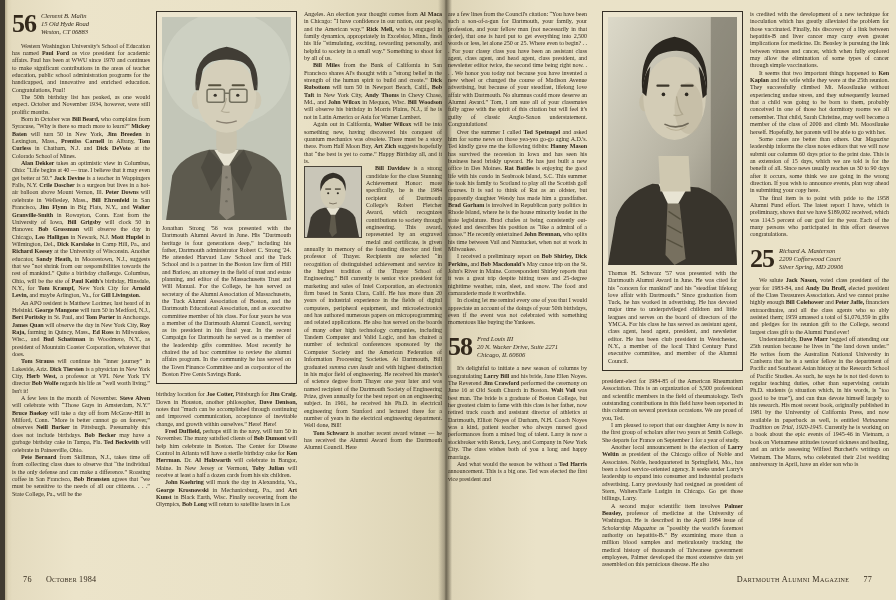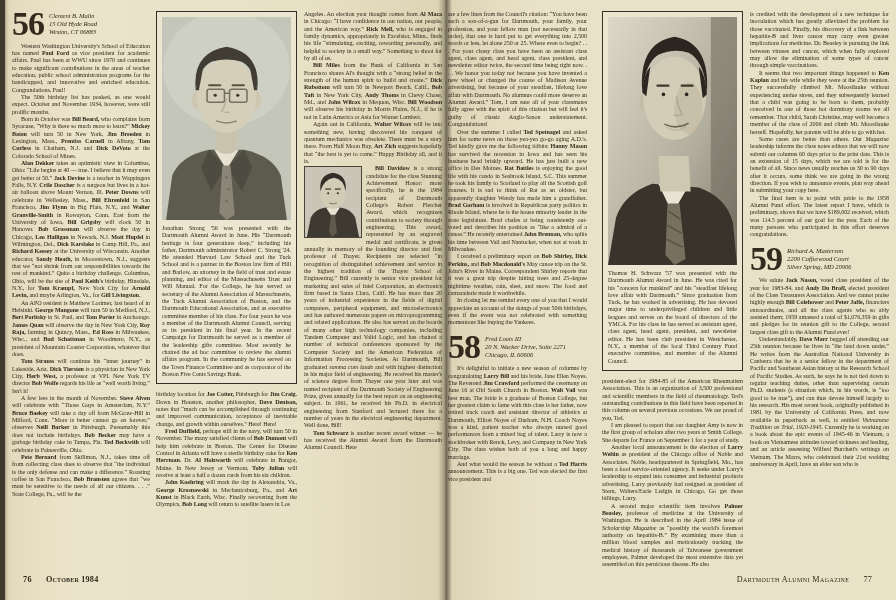--- a/index.html
+++ b/index.html
@@ -17,33 +17,33 @@
   .col p { text-indent:9px; }
   .cont p:first-child { text-indent:0; }
   .c1 { left:7px;   width:138px; }
   .c2 { left:151px; width:141px; }
   .c3 { left:299px; width:138px; }
   .c4 { left:2px;  width:139px; }
   .c5 { left:156px; width:141px; }
   .c6 { left:304px; width:139px; }
   .sec-head { display:flex; gap:5px; margin:7px 0 6px 0; align-items:flex-start; }
   .sec-head.first { margin-top:0; }
-  .sec-num { font-size:34px; font-weight:bold; line-height:25px; letter-spacing:-1px; }
+  .sec-num { font-size:26px; font-weight:bold; line-height:25px; letter-spacing:-1px; }
   .sec-info { font-style:italic; font-size:6.6px; line-height:8.2px; padding-top:1px;
               text-align:left; white-space:nowrap; overflow:hidden; }
   .photo-box { border:1.5px solid #352f25; background:#ece5cf; padding:5px;
                margin-bottom:7px; }
   .photo { display:block; width:100%; }
   .caption { margin-top:5px; text-align:justify; font-size:6.1px; line-height:7.3px; }
   .inset { float:left; width:58px; height:72px; margin:1px 4px 1px 0;
            border:1px solid #4a443a; background:#c9c6b8; }
   .footer { position:absolute; bottom:16px; font-size:8.2px; letter-spacing:0.4px; }
   .footer .fnum { margin:0 14px; letter-spacing:0.2px; }
   .smallcaps { font-variant:small-caps; }
-  .footer-l { left:18px;font-weight:bold; }
+  .footer-l { left:18px; }
   .footer-r { right:10px;padding-left:7px; }
   .gutter-shadow { position:absolute; top:0; left:438px; width:14px; height:600px;
     background:linear-gradient(90deg,rgba(60,52,38,0) 0,rgba(60,52,38,.35) 45%,rgba(40,34,24,.55) 55%,rgba(60,52,38,0) 100%); }
 </style>
 </head>
 <body>
 
 <div class="spread">
 
   <div class="page page-left">
@@ -206,21 +206,21 @@
     </div>
 
     <div class="col c6">
       <div class="cont">
           <p>is credited with the development of a new technique for inoculation which has greatly alleviated the problem for those vaccinated. Finally, his discovery of a link between hepatitis-B and liver cancer may carry even greater implications for medicine. Dr. Beasley is pursuing the link between viruses and cancer, which when fully explored may allow the elimination of some types of cancer through simple vaccinations.</p>
           <p>It seems that two important things happened to <b>Ken Kaplan</b> and his wife while they were at the 25th reunion. They successfully climbed Mt. Moosilauke without experiencing undue stress, and they subsequently learned that a child was going to be born to them, probably conceived in one of those hot dormitory rooms we all remember. That child, Sarah Christine, may well become a member of the class of 2006 and climb Mt. Moosilauke herself. Hopefully, her parents will be able to go with her.</p>
           <p>Some cases are better than others. Our <i>Magazine</i> leadership informs the class notes editors that we will now submit our columns 60 days prior to the print date. This is an extension of 15 days, which we are told is for the benefit of all. Since news usually reaches us 30 to 90 days after it occurs, some think we are going in the wrong direction. If you wish to announce events, plan way ahead in submitting your copy here.</p>
           <p>The final item is to point with pride to the 1958 Alumni Fund effort. The latest report I have, which is preliminary, shows that we have $189,002 received, which was 114.5 percent of our goal for the year. Each of the many persons who participated in this effort deserves congratulations.</p>
         </div>
       <div class="sec-head">
-        <div class="sec-num">59</div>
+        <div class="sec-num">25</div>
         <div class="sec-info">
           <div>Richard A. Masterson</div>
           <div>2209 Coffeewood Court</div>
           <div>Silver Spring, MD 20906</div>
         </div>
       </div>
       <div>
           <p>We salute <b>Jack Nason,</b> voted class president of the year for 1983-84, and <b>Andy Du Broff,</b> elected president of the Class Treasurers Association. And we cannot praise highly enough <b>Bill Colehower</b> and <b>Peter Jaffe,</b> financiers extraordinaire, and all the class agents who so ably assisted them; 1959 amassed a total of $1,076,359 in gifts and pledges for its reunion gift to the College, second largest class gift to the Alumni Fund ever!</p>
           <p>Understandably, <b>Dave Marr</b> begged off attending our 25th reunion because he lives in “the land down under.” He writes from the Australian National University in Canberra that he is a senior fellow in the department of Pacific and Southeast Asian history at the Research School of Pacific Studies. As such, he says he is not tied down to regular teaching duties, other than supervising certain Ph.D. students (a situation which, in his words, is “too good to be true”), and can thus devote himself largely to his research. His most recent book, originally published in 1981 by the University of California Press, and now available in paperback as well, is entitled <i>Vietnamese Tradition on Trial, 1920-1945.</i> Currently he is working on a book about the epic events of 1945-46 in Vietnam, a book on Vietnamese attitudes toward sickness and healing, and an article assessing Wilfred Burchett's writings on Vietnam. The Marrs, who celebrated their 21st wedding anniversary in April, have an elder son who is</p>
         </div>

